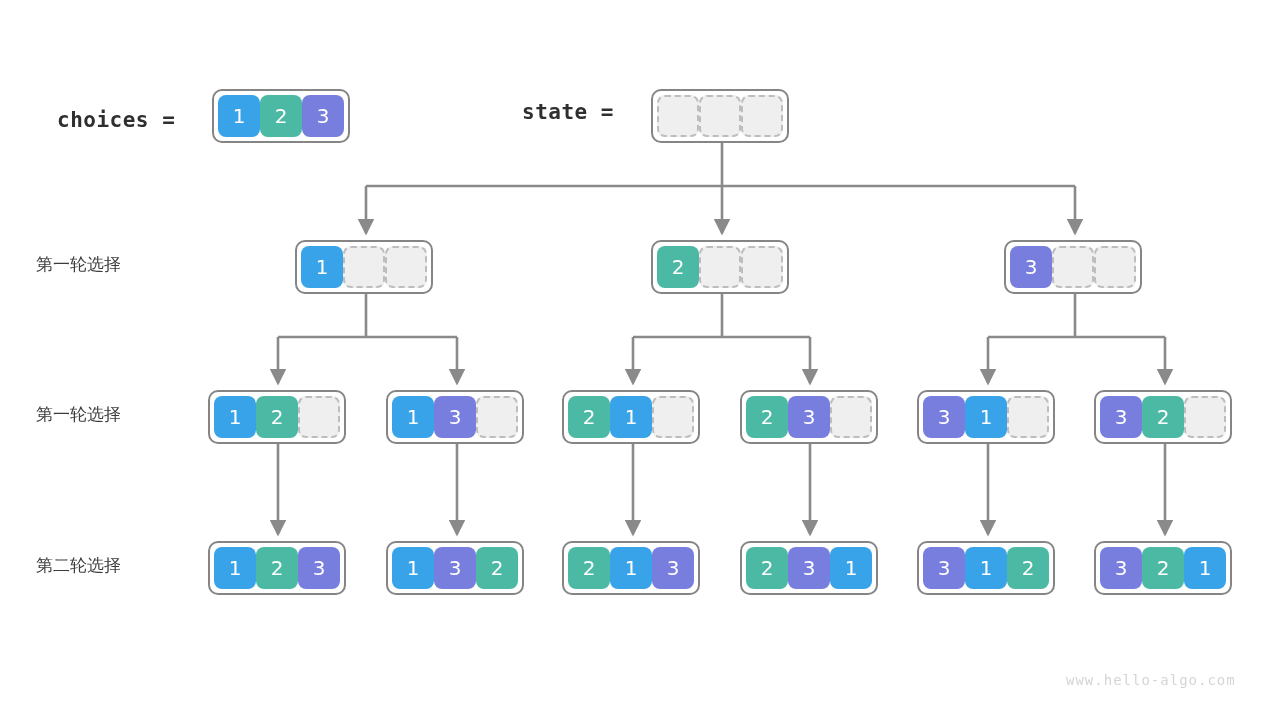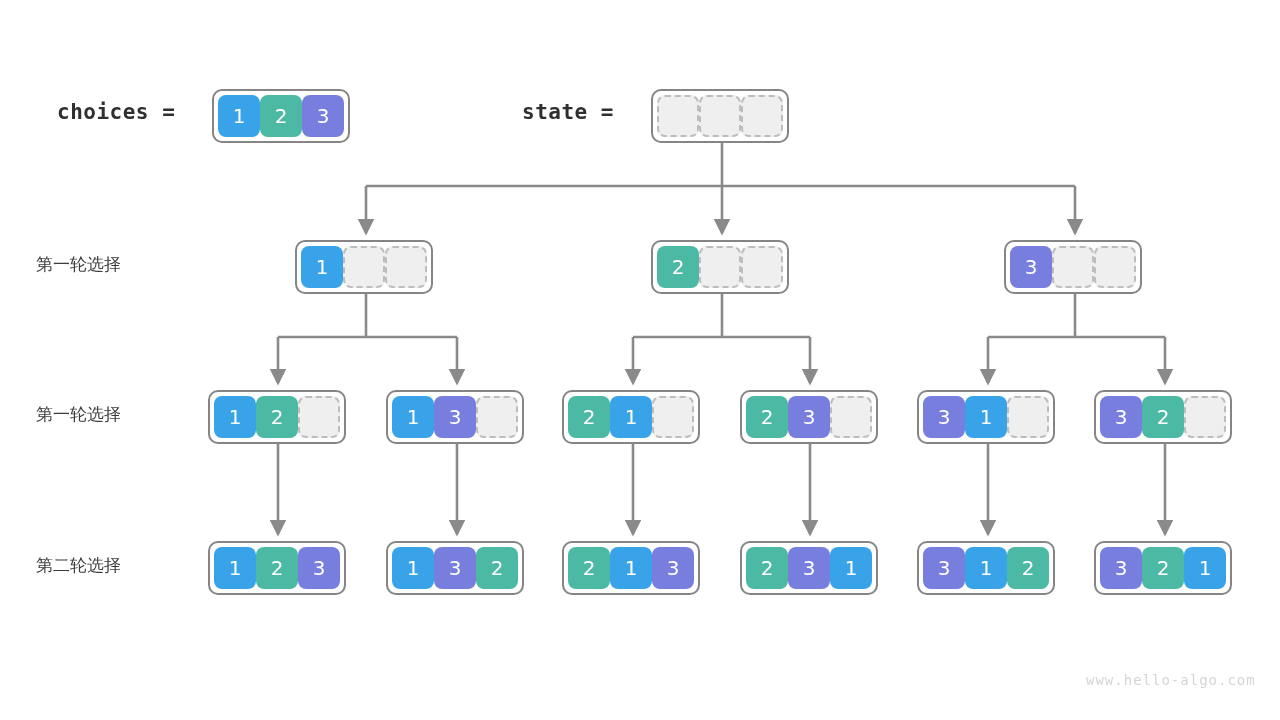--- a/index.html
+++ b/index.html
@@ -76,21 +76,20 @@
   }
 
   
   .watermark {
     position: absolute;
     font-family: "DejaVu Sans Mono", monospace;
     font-size: 14px;
     color: #d5d5d5;
     white-space: nowrap;
     letter-spacing: 1px;
-    margin-left: 20px;
   }
 </style>
 </head>
 <body>
 
 <div id="canvas">
 
   <svg id="edges" viewBox="0 0 1280 720" width="1280" height="720">
     <defs>
       <marker id="arrow" viewBox="0 0 10 10" refX="8.5" refY="5" markerWidth="6.5" markerHeight="6.5" orient="auto-start-reverse">
@@ -124,21 +123,21 @@
 
       <path d="M 278 443 L 278 534" marker-end="url(#arrow)"></path>
       <path d="M 457 443 L 457 534" marker-end="url(#arrow)"></path>
       <path d="M 633 443 L 633 534" marker-end="url(#arrow)"></path>
       <path d="M 810 443 L 810 534" marker-end="url(#arrow)"></path>
       <path d="M 988 443 L 988 534" marker-end="url(#arrow)"></path>
       <path d="M 1165 443 L 1165 534" marker-end="url(#arrow)"></path>
     </g>
   </svg>
 
-  <div class="var-label" style="left:57px; top:100px;">choices =</div>
+  <div class="var-label" style="left:57px; top:108px;">choices =</div>
   <div id="choices-node" class="node" style="left:212px; top:89px;">
       <div class="cell" style="background: rgb(56, 163, 232);">1</div>
       <div class="cell" style="background: rgb(76, 185, 164);">2</div>
       <div class="cell" style="background: rgb(120, 126, 222);">3</div>
     </div>
 
   <div class="var-label" style="left:522px; top:100px;text-align:center;">state =</div>
   <div id="state-node" class="node" style="left:651px; top:89px;">
       <div class="cell empty"></div>
       <div class="cell empty"></div>

